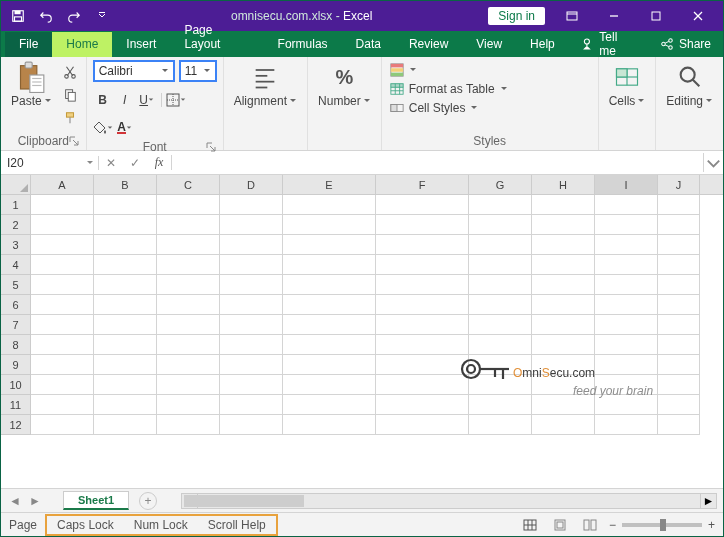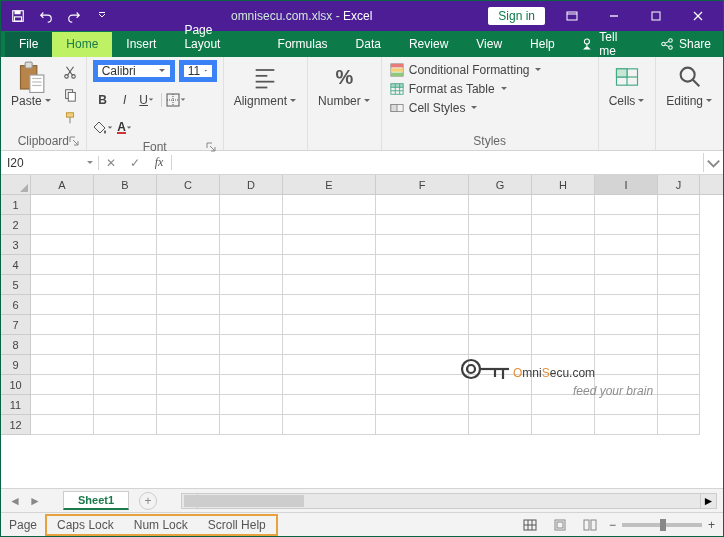--- a/index.html
+++ b/index.html
@@ -35,21 +35,21 @@
 .launcher svg { width: 10px; height: 10px; }
 
 .big-btn { display: flex; flex-direction: column; align-items: center; padding: 2px 4px; gap: 2px; }
 .big-btn .big-icon { width: 28px; height: 30px; display: flex; align-items: center; justify-content: center; }
 .big-btn .big-label { font-size: 11px; color: #444; display:flex; align-items:center; gap:2px;}
 .mini-col { display: flex; flex-direction: column; gap: 3px; padding-top: 2px; }
 .mini { width: 20px; height: 20px; display: flex; align-items: center; justify-content: center; }
 .mini svg { width: 14px; height: 14px; }
 
 .font-top { display: flex; align-items: center; gap: 4px; }
-.combo { height: 22px; background: #fff; border: 5px solid #3b82f6; display: flex; align-items: center; padding: 0 4px; font-size: 11px; color: #333; gap:4px;}
+.combo { height: 22px; background: #fff; border: 2px solid #3b82f6; display: flex; align-items: center; padding: 0 4px; font-size: 11px; color: #333; gap:4px;}
 .combo .dd { width: 8px; }
 .font-row { display: flex; gap: 2px; margin-top: 4px; }
 .ic { width: 20px; height: 20px; display:flex; align-items:center; justify-content:center; color: #444; font-size:12px;}
 .ic svg { width:14px; height:14px; }
 .ic .under { border-bottom: 2px solid; padding-bottom:0px; line-height:10px; display:inline-block;}
 
 .styles-list { display:flex; flex-direction:column; gap:3px; padding-top:2px;}
 .style-item { display:flex; align-items:center; gap:5px; font-size:11px; color:#444; padding:1px 2px;}
 .style-item svg { width:14px; height:14px; flex-shrink:0;}
 
@@ -346,21 +346,20 @@
     <div class="group" style="flex:1">
       <div class="group-body">
         <div class="styles-list">
           <div class="style-item">
               <svg viewBox="0 0 16 16">
                 <rect x="1" y="1" width="14" height="14" fill="none" stroke="#888"></rect>
                 <rect x="1" y="1" width="14" height="4" fill="#e87a7a"></rect>
                 <rect x="1" y="6" width="14" height="4" fill="#f3d078"></rect>
                 <rect x="1" y="11" width="14" height="4" fill="#8ec97a"></rect>
               </svg>
-              <span>Conditional Formatting</span>
               <svg class="dd-caret" viewBox="0 0 8 8">
                 <path d="M1 2 L4 5 L7 2" fill="#666"></path>
               </svg>
             </div>
           <div class="style-item">
               <svg viewBox="0 0 16 16" fill="none" stroke="#4a8">
                 <rect x="1" y="2" width="14" height="12"></rect>
                 <line x1="1" y1="6" x2="15" y2="6"></line>
                 <line x1="1" y1="10" x2="15" y2="10"></line>
                 <line x1="6" y1="2" x2="6" y2="14"></line>

